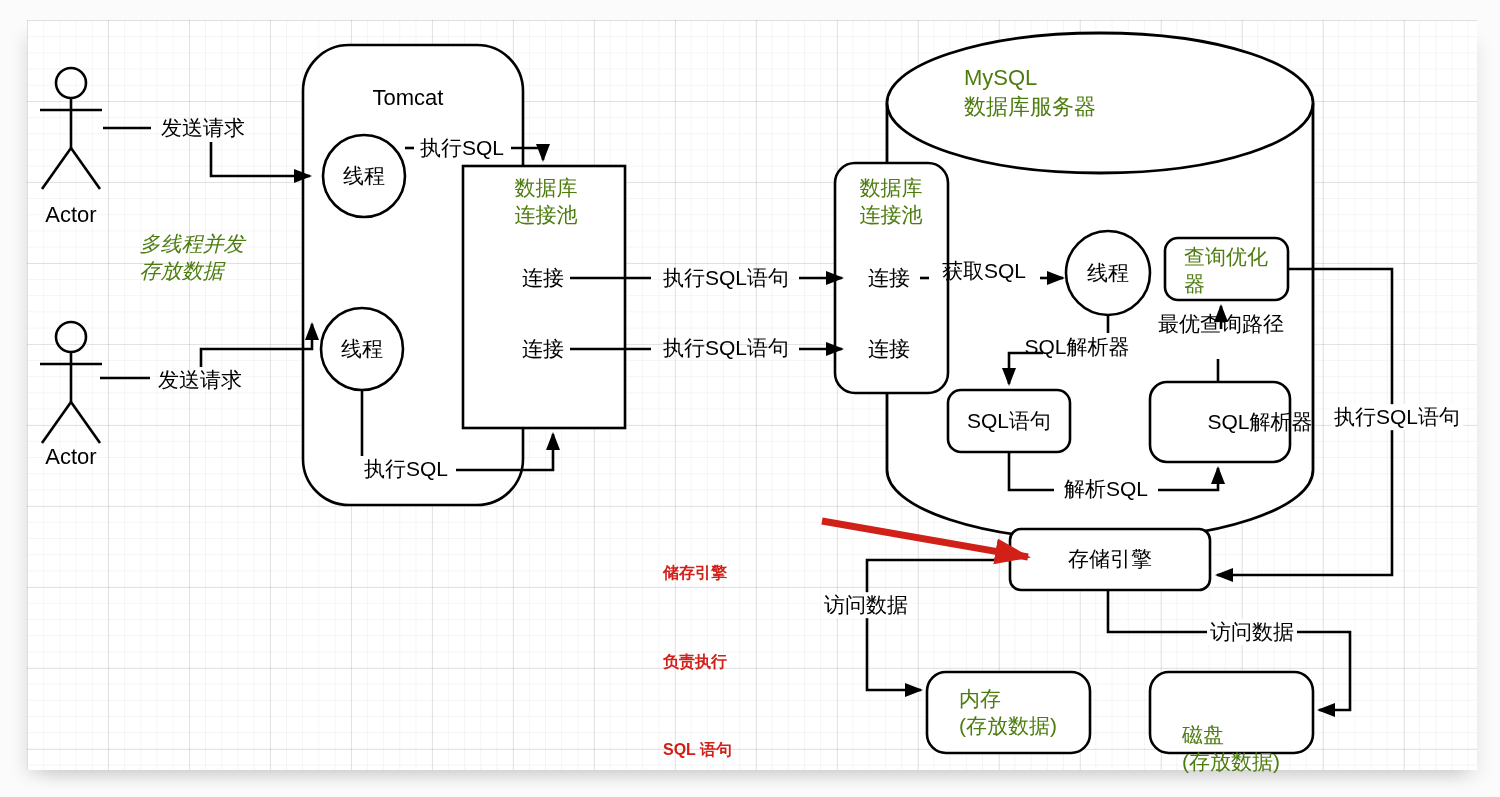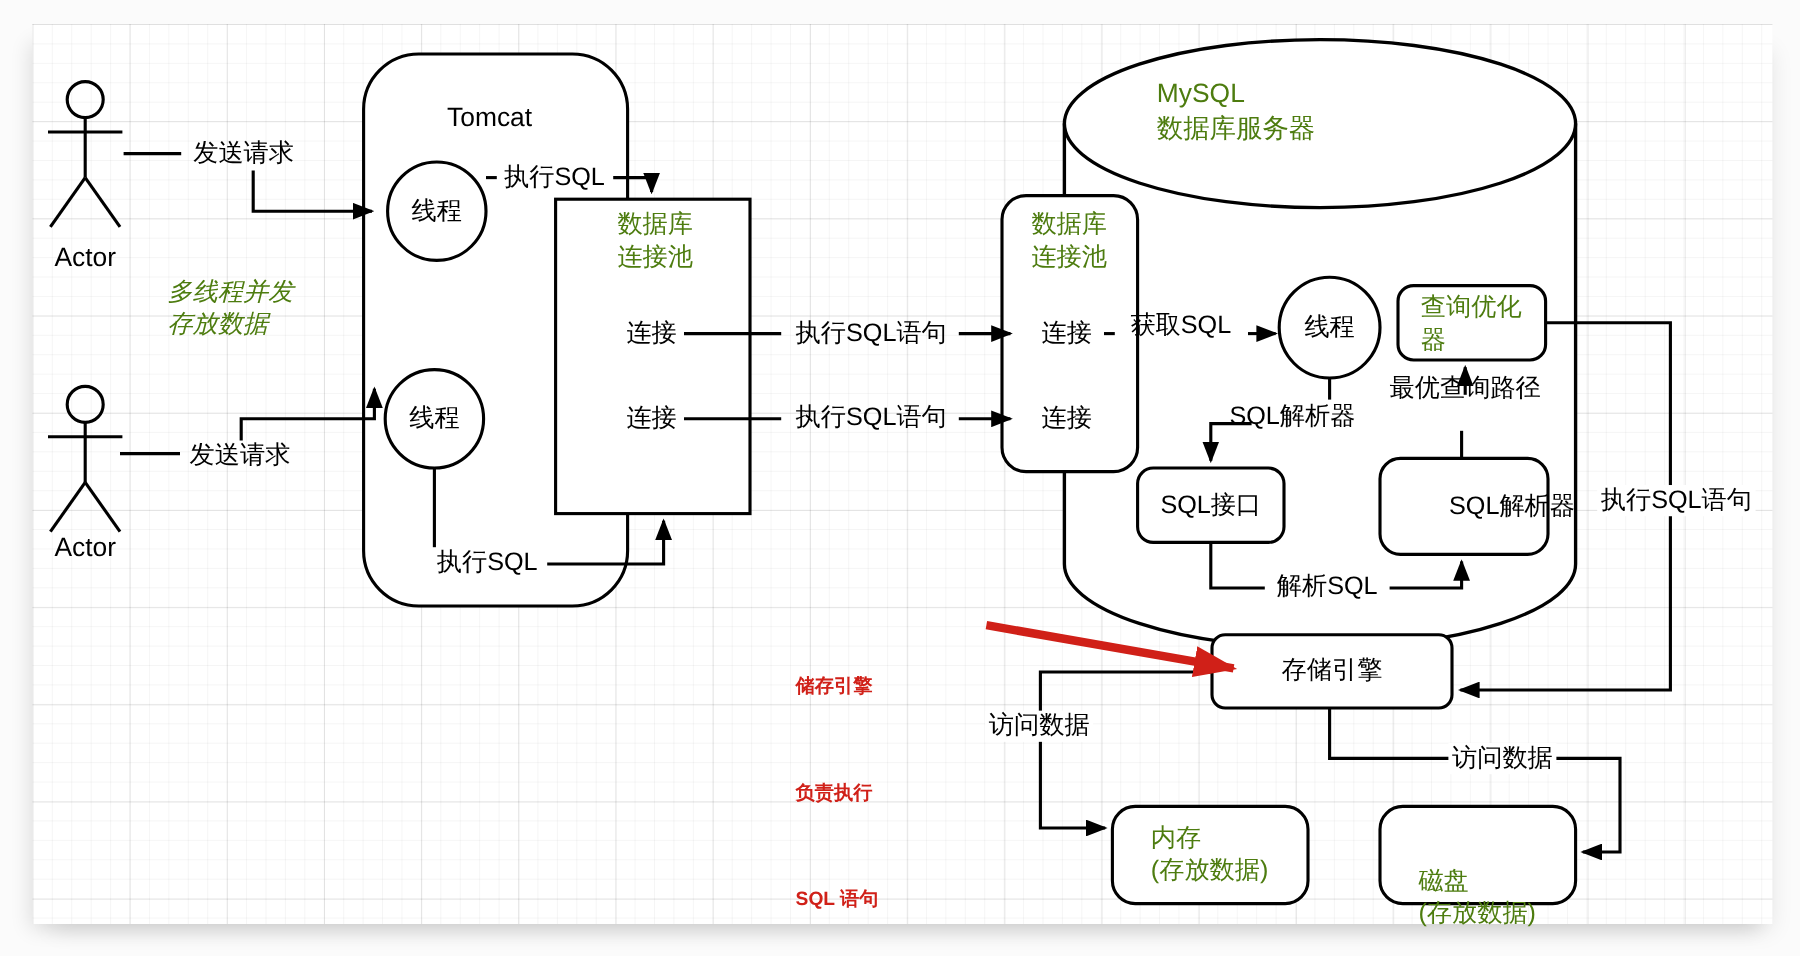--- a/index.html
+++ b/index.html
@@ -163,21 +163,21 @@
 </div>
 <div class="twoline" style="left:891px;top:201px;">
   <div>数据库</div>
   <div>连接池</div>
 </div>
 <div class="lbl" style="left:889px;top:278px;">连接</div>
 <div class="lbl" style="left:889px;top:349px;">连接</div>
 <div class="lbl" style="left:984px;top:271px;">获取SQL</div>
 <div class="lbl" style="left:1108px;top:273px;">线程</div>
 <div class="lbl" style="left:1077px;top:347px;">SQL解析器</div>
-<div class="lbl" style="left:1009px;top:421px;">SQL接口</div>
+<div class="lbl" style="left:1009px;top:421px;">SQL语句</div>
 <div class="lbl" style="left:1220px;top:422px;margin-left:40px;">SQL解析器</div>
 <div class="lbl" style="left:1221px;top:324px;">最优查询路径</div>
 <div class="twoline" style="left:1226px;top:270px;">
   <div>查询优化</div>
   <div>器</div>
 </div>
 <div class="lbl" style="left:1106px;top:489px;">解析SQL</div>
 <div class="lbl bg" style="left:1397px;top:417px;">执行SQL语句</div>
 <div class="lbl" style="left:1110px;top:559px;">存储引擎</div>
 <div class="lbl bg" style="left:866px;top:605px;">访问数据</div>

